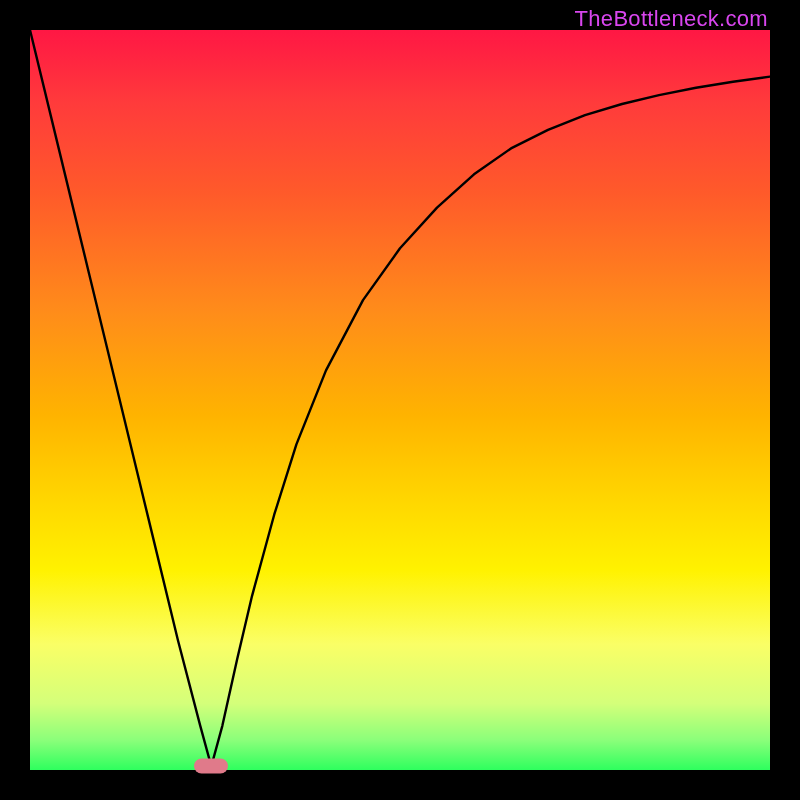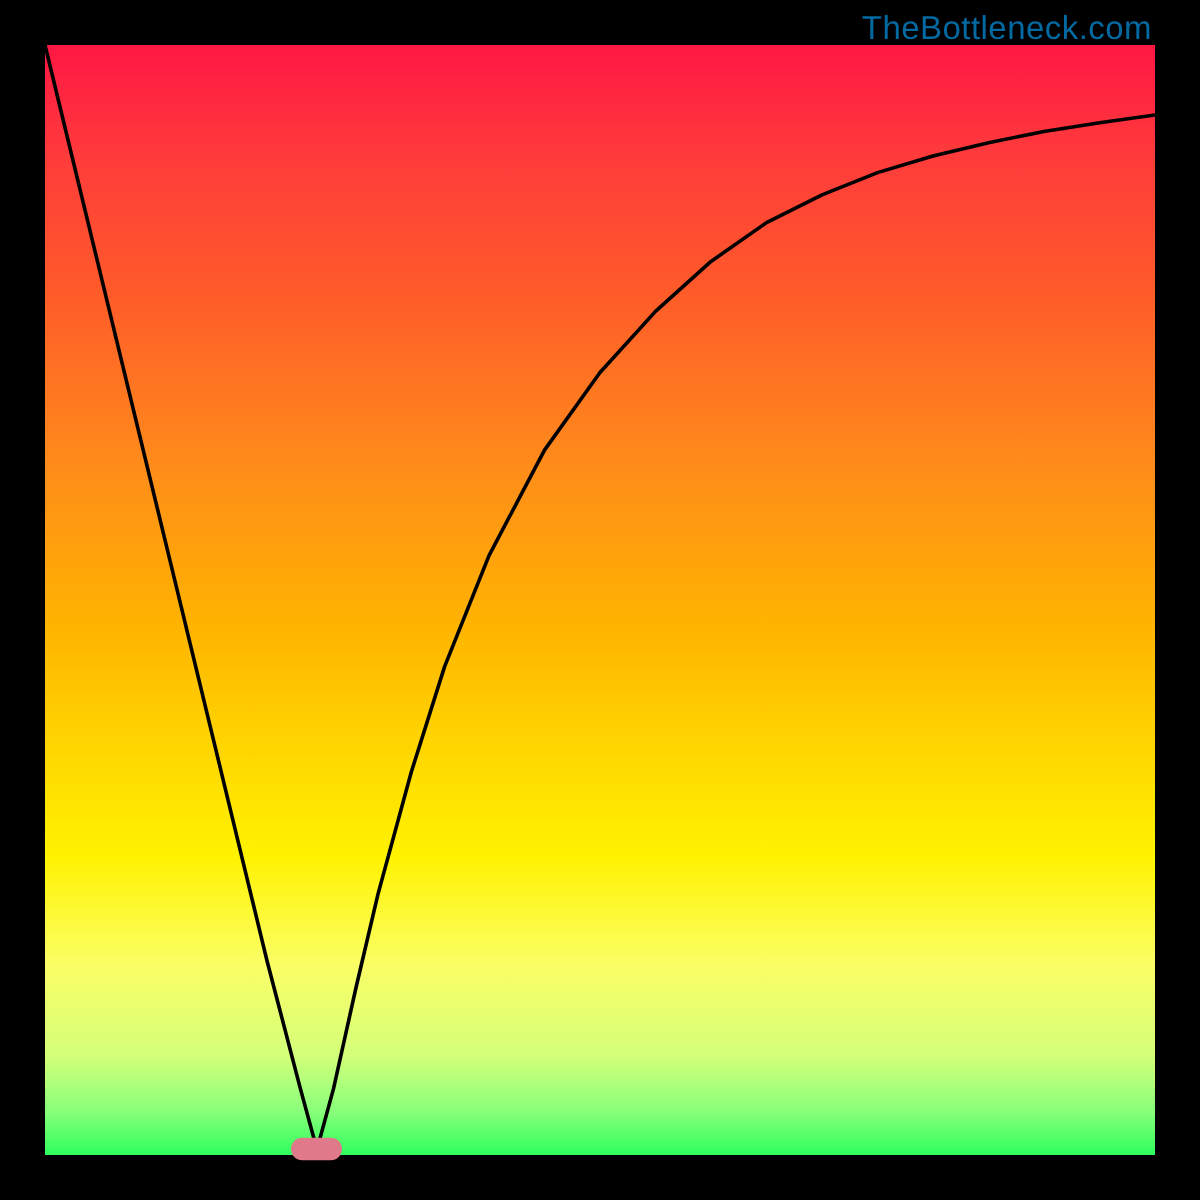--- a/index.html
+++ b/index.html
@@ -33,21 +33,21 @@
       #fff200 73%,
       #faff66 83%,
       #d4ff7a 91%,
       #8aff7a 96%,
       #2eff5e 100%);
   }
   .watermark {
     position: absolute;
     top: 6px;
     right: 32px;
-    color: #0369a1;
+    color: #d946ef;
     font-size: 22px;
     font-weight: 500;
     letter-spacing: 0.3px;
     user-select: none;
   }
   svg.curve {
     position: absolute;
     left: 0;
     top: 0;
     width: 740px;

